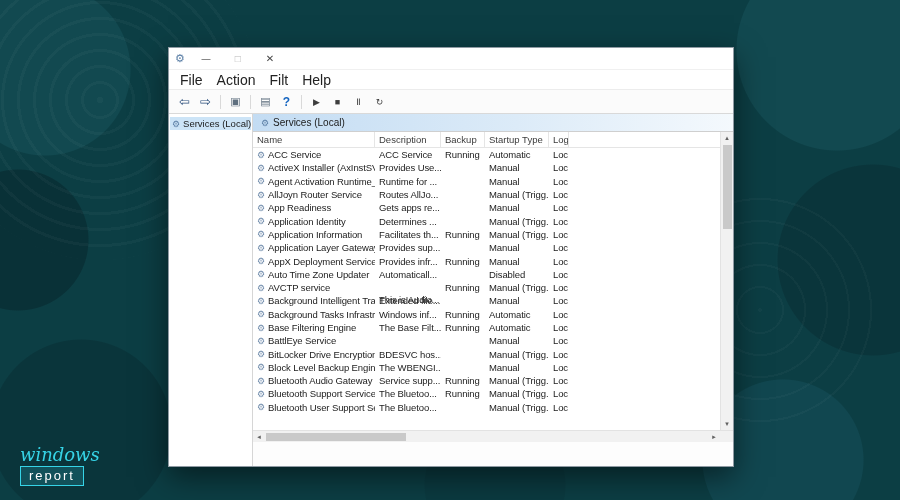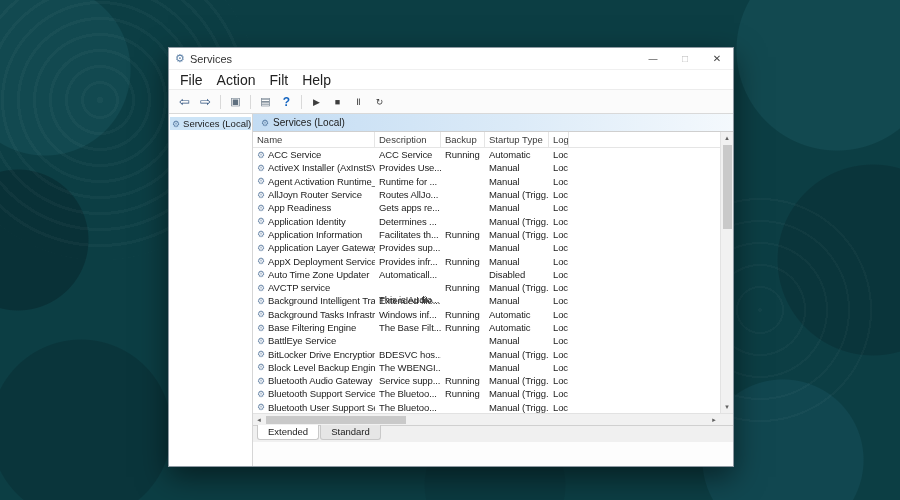--- a/index.html
+++ b/index.html
@@ -175,27 +175,30 @@
   .btab.active { background: #ffffff; }
 
   .panel-footer { height: 24px; flex: 0 0 24px; background: #fdfdfd; }
 </style>
 </head>
 <body>
 
 <div class="bg" data-name="background">
   <div class="sunburst" data-name="sunburst-pattern"></div>
   <div class="dotring" data-name="dotted-circle-pattern"></div>
+  <div class="logo" data-name="windows-report-logo">
+    <div class="logo-l1" data-name="logo-word-windows">windows</div>
+    <div class="logo-l2" data-name="logo-word-report">report</div>
+  </div>
 </div>
 
 <div class="window" data-name="services-window">
 
   <div class="titlebar" data-name="title-bar">
     <span class="app-icon" data-name="services-app-icon">⚙</span>
-    <span class="title-text" data-name="window-title">Services</span>
     <div class="win-controls" data-name="window-controls">
         <span class="wc" data-name="minimize-button">—</span>
         <span class="wc" data-name="maximize-button">□</span>
         <span class="wc" data-name="close-button">✕</span>
       </div>
   </div>
 
   <div class="menubar" data-name="menu-bar">
       <span class="menu-item" data-name="menu-file">File</span>
       <span class="menu-item" data-name="menu-action">Action</span>
@@ -463,21 +466,17 @@
               <span class="hthumb" data-name="horizontal-scroll-thumb"></span>
               <span class="hfill"></span>
               <span class="arr" data-name="scroll-right-icon">▸</span>
             </div>
             <div class="corner" data-name="scrollbar-corner"></div>
           </div>
         </div>
 
       </div>
 
-      <div class="tabstrip" data-name="bottom-tabs">
-          <span class="btab active" data-name="tab-extended">Extended</span>
-          <span class="btab" data-name="tab-standard">Standard</span>
-        </div>
       <div class="panel-footer" data-name="panel-footer"></div>
 
     </div>
   </div>
 </div>
 
 </body></html>

